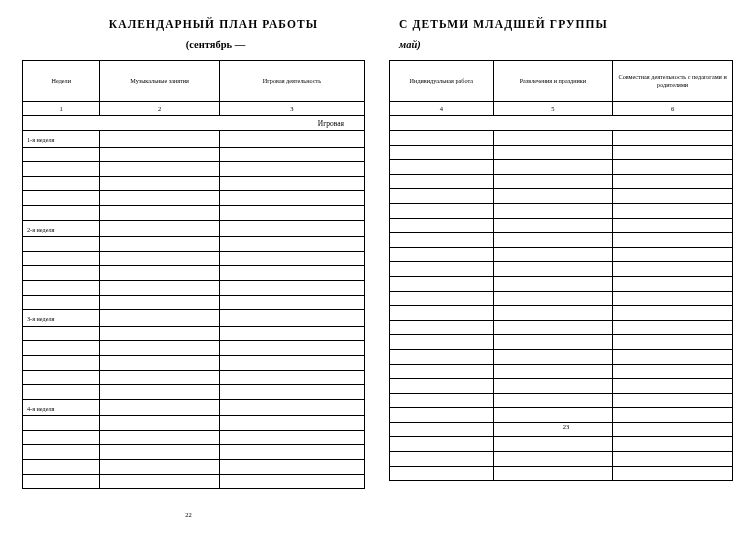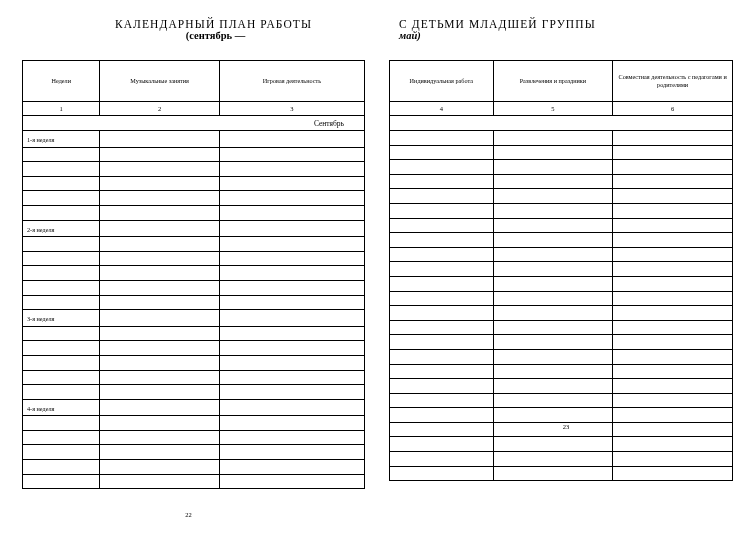--- a/index.html
+++ b/index.html
@@ -42,30 +42,31 @@
     width: 378px;
     height: 452px;
     padding: 18px 22px 16px 12px;
   }
   .title-block {
     height: 42px;
     text-align: center;
   }
   .title-line1 {
     font-size: 11.5px;
-    font-weight: normal;
+    font-weight: bold;
     letter-spacing: 1.1px;
     text-transform: uppercase;
     white-space: nowrap;
   }
   .title-left-l1 { text-align: center; padding-left: 40px; }
   .title-right-l1 { text-align: left; padding-left: 10px; }
   .title-line2 {
     font-size: 10.5px;
     font-weight: bold;
+    margin-top: 9px;
     white-space: nowrap;
   }
   .title-left-l2 { text-align: center; padding-left: 44px; }
   .title-right-l2 { text-align: left; padding-left: 10px; font-style: italic; }
 
   table.grid {
     border-collapse: collapse;
     width: 100%;
     table-layout: fixed;
   }
@@ -141,21 +142,21 @@
           <th class="hdr c1">Недели</th>
           <th class="hdr c2">Музыкальные занятия</th>
           <th class="hdr c3">Игровая деятельность</th>
         </tr>
         <tr class="numrow">
           <td>1</td>
           <td>2</td>
           <td>3</td>
         </tr>
         <tr class="monthrow">
-          <td colspan="3">Сентябрь</td>
+          <td colspan="3">Игровая</td>
         </tr>
 
         <tr class="datarow">
           <td class="weekcell">1-я неделя</td>
           <td></td>
           <td></td>
         </tr>
         <tr class="datarow">
               <td></td>
               <td></td>

